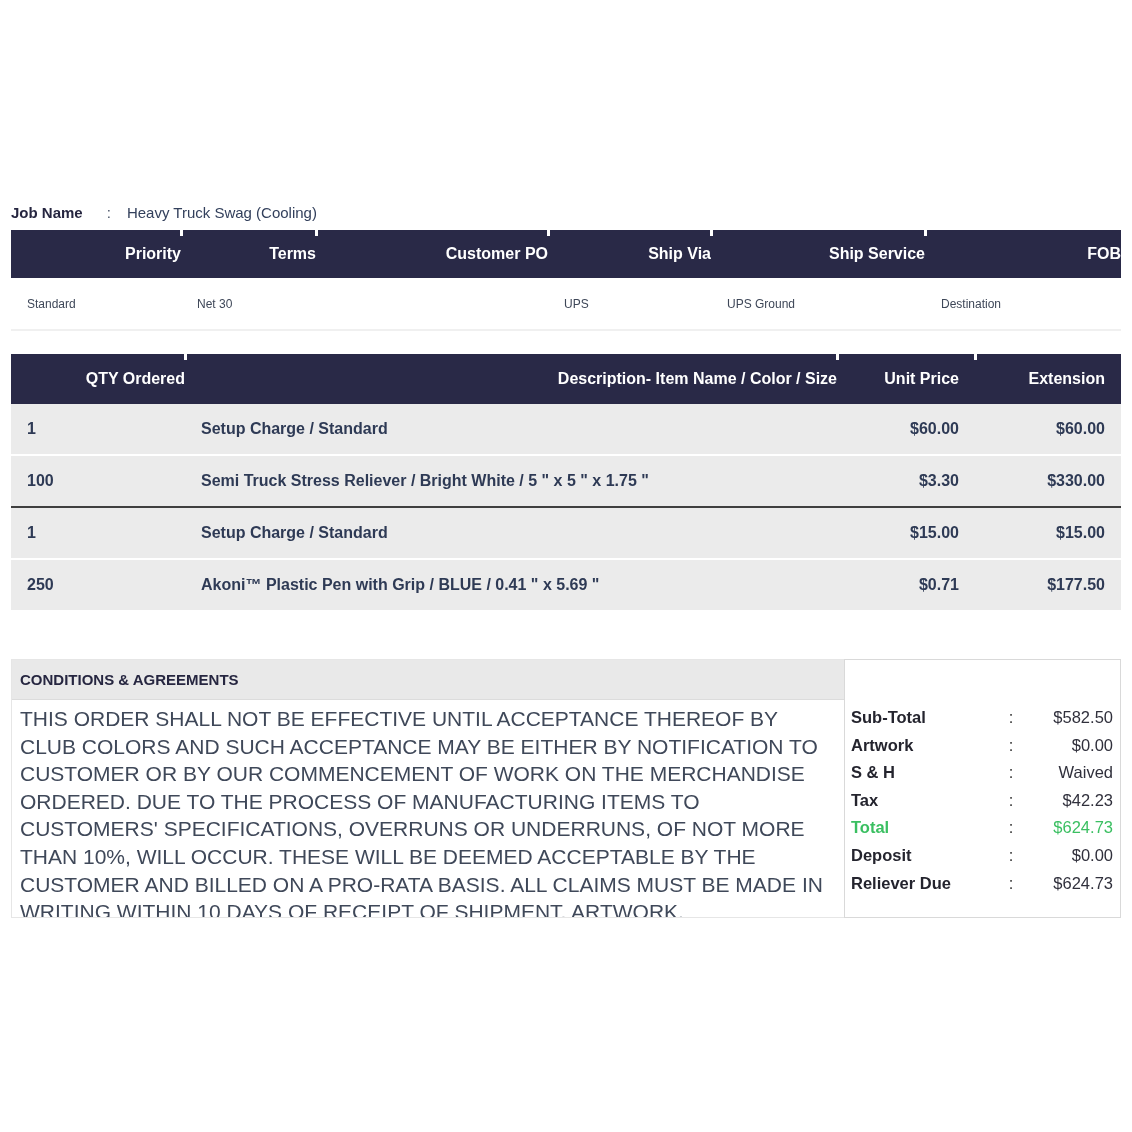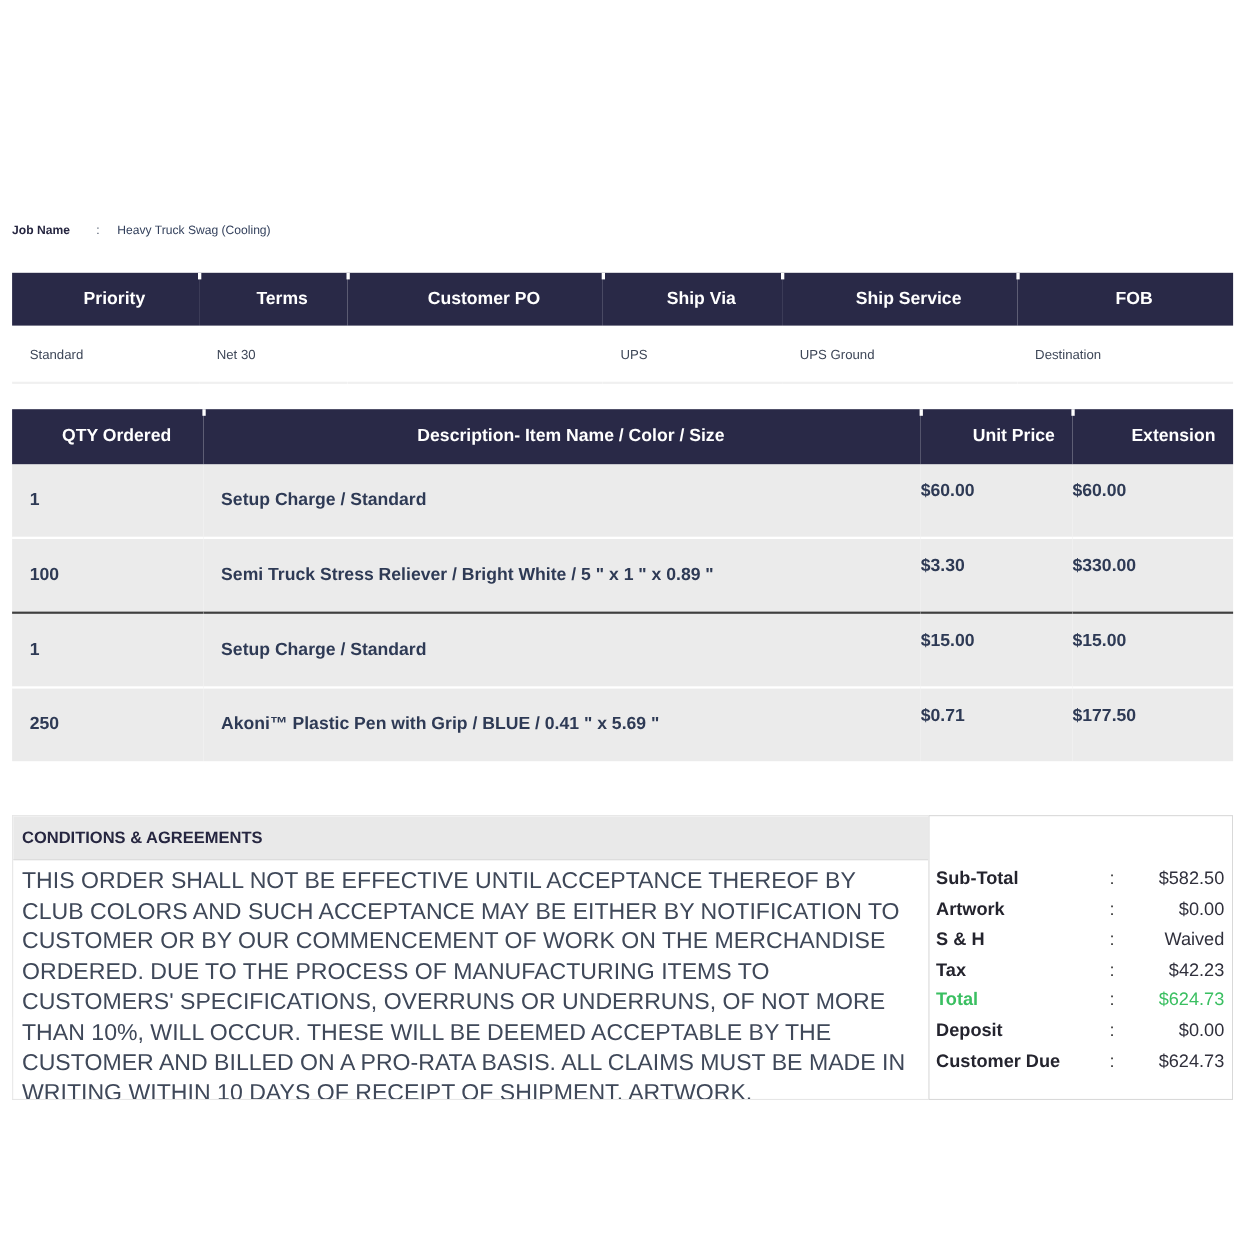--- a/index.html
+++ b/index.html
@@ -16,36 +16,35 @@
   }
   .page {
     padding: 0 11px;
   }
   .top-spacer { height: 204px; }
 
   
   .job-line {
     display: flex;
     align-items: baseline;
-    font-size: 11px;
+    font-size: 15px;
     height: 26px;
-    margin-bottom: 18px;
   }
   .job-label { font-weight: 700; color: #262640; }
   .job-colon { margin: 0 16px 0 24px; color: #4a5568; }
   .job-value { color: #33405c; }
 
   
   table { width: 100%; border-collapse: separate; border-spacing: 0; table-layout: fixed; }
   thead th {
     background: #292947;
     color: #ffffff;
     font-weight: 600;
     font-size: 16px;
-    text-align: center;
+    text-align: right;
     padding: 0 0 0 16px;
     position: relative;
     vertical-align: middle;
   }
   thead th.notch::before {
     content: "";
     position: absolute;
     left: -1px; top: 0;
     width: 3px; height: 6px;
     background: #ffffff;
@@ -69,21 +68,21 @@
   .items-table thead th { height: 50px; }
   .items-table tbody td {
     height: 50px;
     background: #ebebeb;
     font-size: 16px;
     font-weight: 600;
     color: #2e3a55;
     padding: 0 0 0 16px;
     vertical-align: middle;
   }
-  .items-table tbody td.num { text-align: left; padding: 0 16px 16px 0; }
+  .items-table tbody td.num { text-align: right; padding: 0 16px 0 0; }
   .items-table tbody tr + tr td { border-top: 2px solid #ffffff; margin-top: 21px; }
   .items-table tbody tr.group-sep td { border-top: 2px solid #3f3f3f; }
 
   
   .bottom {
     display: flex;
     align-items: stretch;
     margin-top: 49px;
     height: 259px;
     overflow: hidden;
@@ -188,21 +187,21 @@
     </thead>
     <tbody>
       <tr>
         <td>1</td>
         <td>Setup Charge / Standard</td>
         <td class="num">$60.00</td>
         <td class="num">$60.00</td>
       </tr>
       <tr>
         <td>100</td>
-        <td>Semi Truck Stress Reliever / Bright White / 5 " x 1 " x 0.89 "</td>
+        <td>Semi Truck Stress Reliever / Bright White / 5 " x 5 " x 1.75 "</td>
         <td class="num">$3.30</td>
         <td class="num">$330.00</td>
       </tr>
       <tr class="group-sep">
         <td>1</td>
         <td>Setup Charge / Standard</td>
         <td class="num">$15.00</td>
         <td class="num">$15.00</td>
       </tr>
       <tr>
@@ -245,19 +244,19 @@
         <span class="tlabel">Total</span>
         <span class="tcolon">:</span>
         <span class="tvalue">$624.73</span>
       </div>
       <div class="trow">
         <span class="tlabel">Deposit</span>
         <span class="tcolon">:</span>
         <span class="tvalue">$0.00</span>
       </div>
       <div class="trow">
-        <span class="tlabel">Customer Due</span>
+        <span class="tlabel">Reliever Due</span>
         <span class="tcolon">:</span>
         <span class="tvalue">$624.73</span>
       </div>
     </div>
   </div>
 </div>
 
 </body></html>

